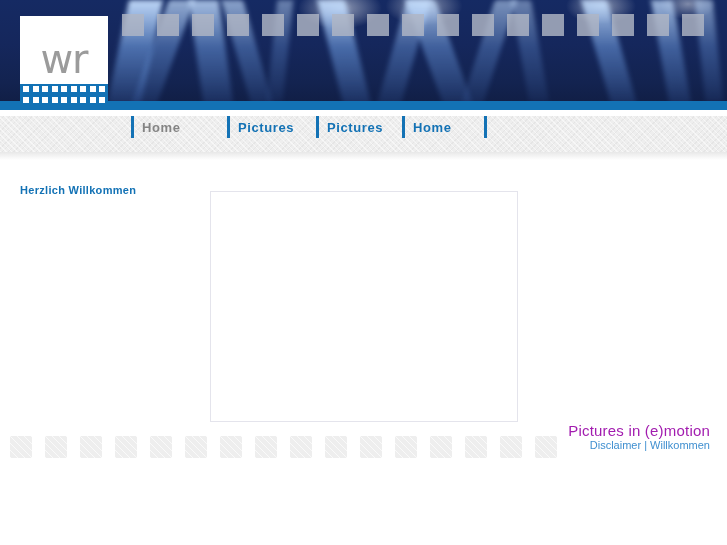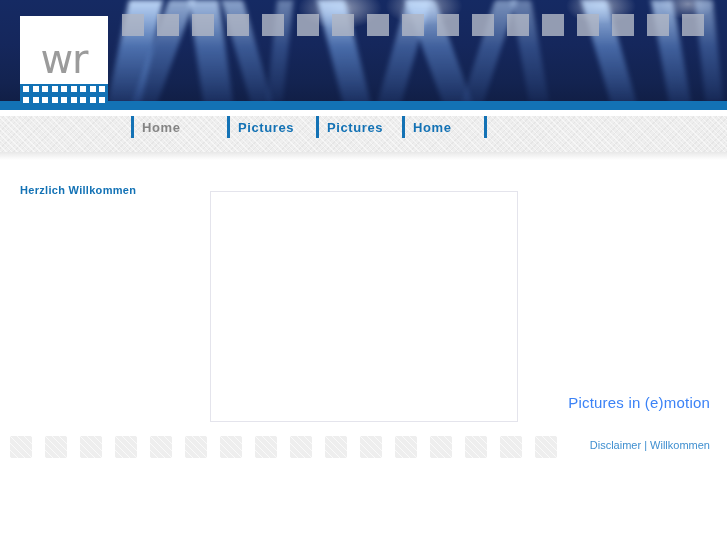--- a/index.html
+++ b/index.html
@@ -177,23 +177,23 @@
     left: 210px; top: 191px;
     width: 306px;
     height: 229px;
     border: 1px solid #e4e4ec;
     background: #ffffff;
   }
 
   
   .tagline {
     position: absolute;
-    right: 17px; top: 394px;
+    right: 17px; top: 422px;
     font-size: 15px;
-    color: #3b82f6;
+    color: #a21caf;
     letter-spacing: 0.2px;
     white-space: nowrap;
   }
   .footer-strip {
     position: absolute;
     left: 10px; top: 436px;
     width: 560px;
     height: 22px;
   }
   .footer-strip span {

